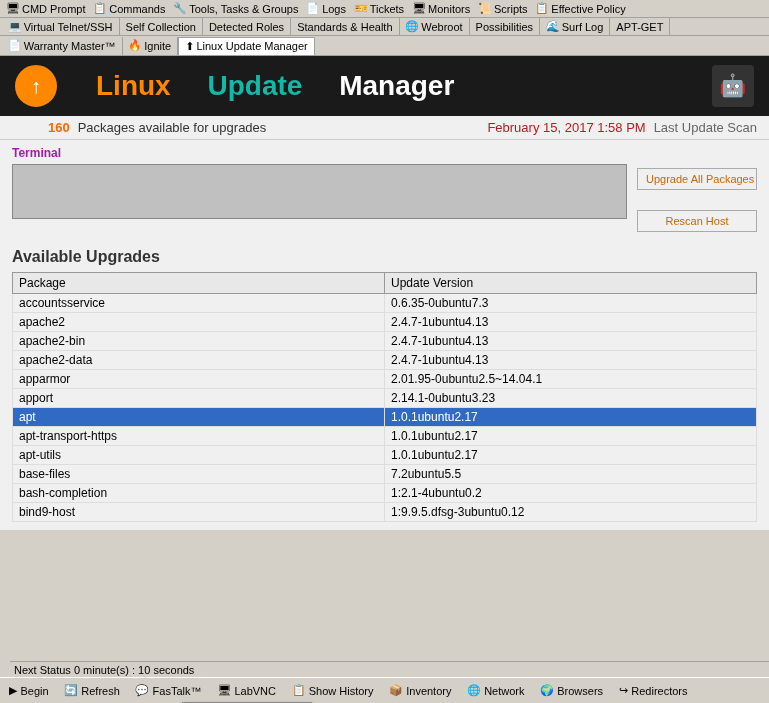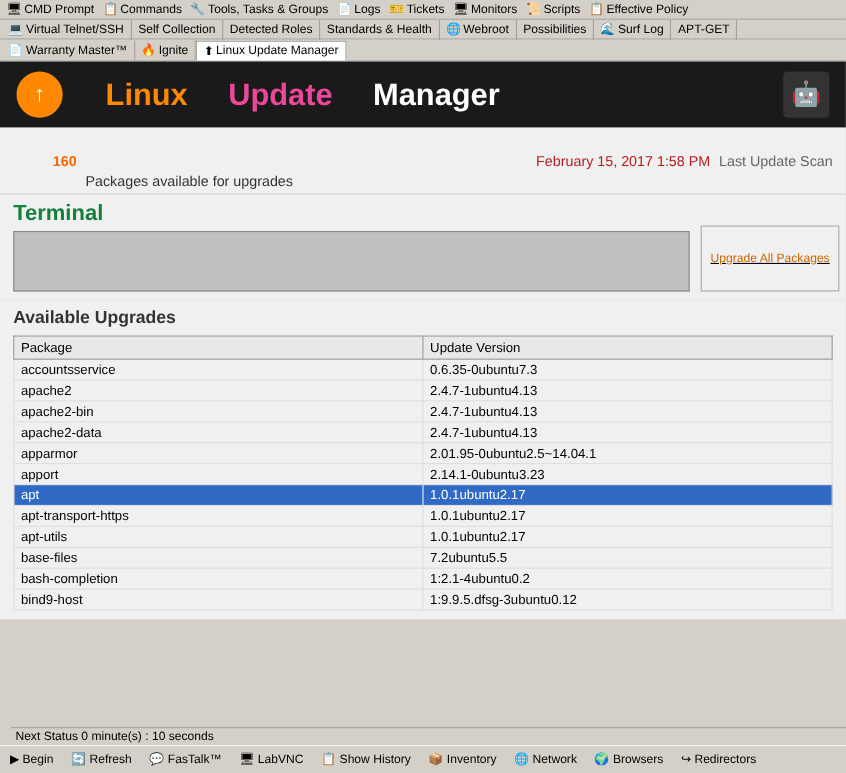--- a/index.html
+++ b/index.html
@@ -83,21 +83,21 @@
       font-size: 20px;
       font-weight: bold;
     }
     .logo-text {
       font-size: 28px;
       font-weight: bold;
       font-family: Arial, sans-serif;
       margin-left: 29px;
     }
     .logo-linux { color: #ff8800; }
-    .logo-update { color: #ec4899; }
+    .logo-update { color: #14b8a6; }
     .logo-manager { color: white; }
 
     .header-icon {
       width: 42px;
       height: 42px;
       background: #333;
       border-radius: 4px;
       display: flex;
       align-items: center;
       justify-content: center;
@@ -108,57 +108,56 @@
     
     .info-bar {
       background: #f0f0f0;
       padding: 4px 12px;
       display: flex;
       align-items: center;
       gap: 8px;
       border-bottom: 1px solid #ccc;
     }
     .pkg-count { color: #ff6600; font-weight: bold; font-size: 13px; margin-left: 36px; }
-    .pkg-text { font-size: 13px; color: #333; margin-top: 37px; }
+    .pkg-text { font-size: 13px; color: #333; }
     .scan-date { color: #b91c1c; font-size: 13px; }
     .last-update { color: #666; font-size: 13px; }
 
     
     .main-content {
       background: #f0f0f0;
       padding: 0 12px 8px;
       display: flex;
       gap: 10px;
     }
 
     
     .terminal-section {
       flex: 1;
     }
     .terminal-label {
-      font-size: 20px;
-      color: #15803d;
+      font-size: 12px;
+      color: #a21caf;
       padding: 6px 0 4px;
       font-weight: bold;
     }
     .terminal-box {
       background: #c0c0c0;
       height: 55px;
       border: 1px solid #888;
     }
 
     
     .button-section {
       display: flex;
-      flex-direction: row;
+      flex-direction: column;
       gap: 20px;
       padding-top: 28px;
       width: 120px;
       flex-shrink: 0;
-      text-decoration: underline;
     }
     .action-btn {
       background: #f0f0f0;
       border: 1px solid #aaa;
       padding: 4px 8px;
       font-size: 11px;
       cursor: pointer;
       color: #cc6600;
       text-align: center;
       white-space: nowrap;

